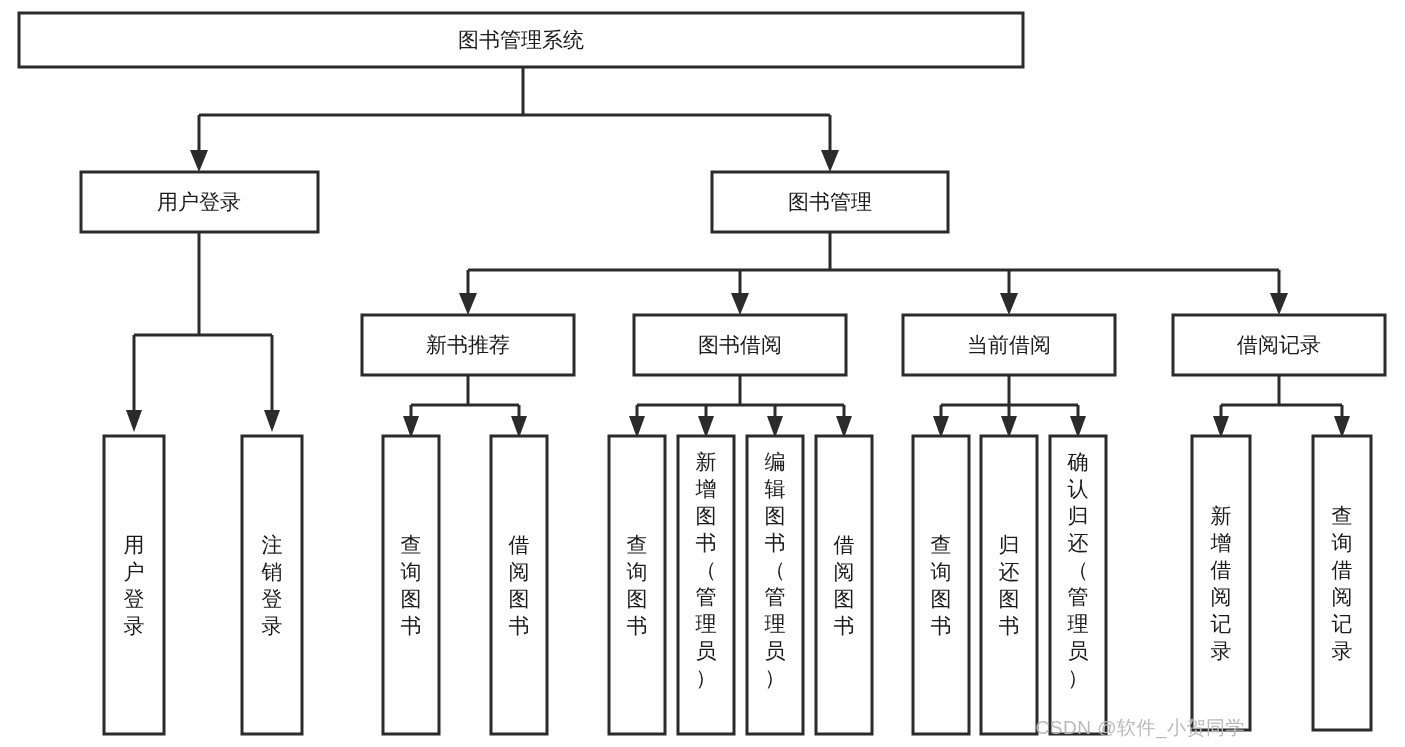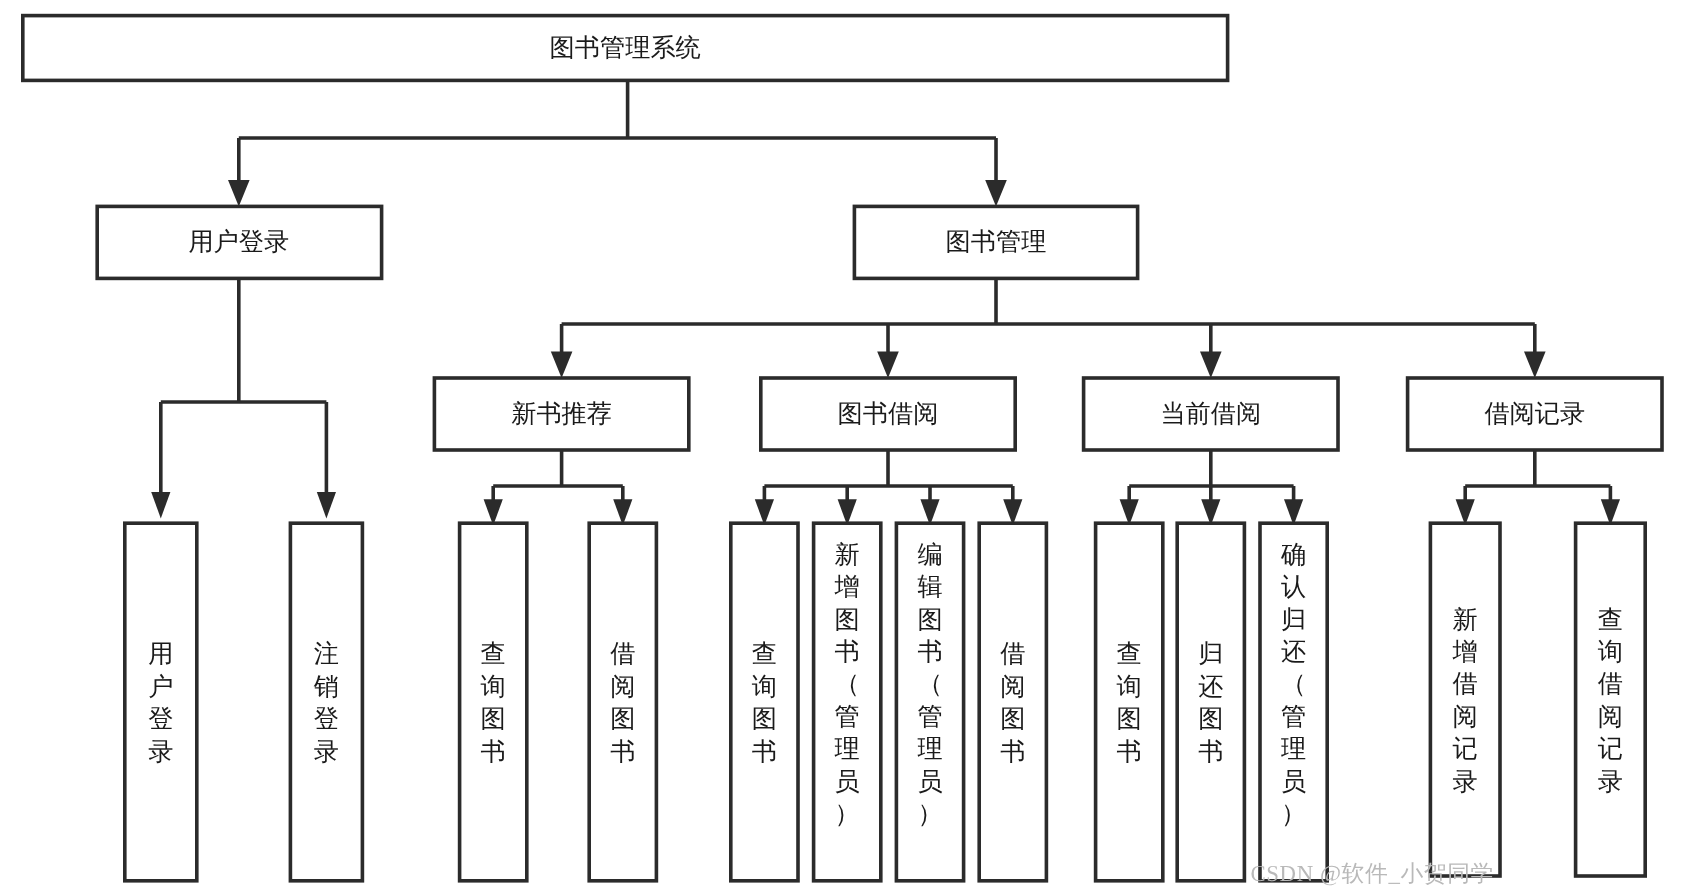--- a/index.html
+++ b/index.html
@@ -51,21 +51,21 @@
   .node-label-v {
     font-family: "Liberation Sans", "DejaVu Sans", sans-serif;
     font-size: 21px;
     fill: #1a1a1a;
     text-anchor: middle;
   }
   .watermark {
     position: absolute;
     right: 8px;
     bottom: 6px;
-    font-family: Liberation Serif, serif;
+    font-family: Liberation Sans, sans-serif;
     font-size: 19px;
     color: #b9b9b9;
     white-space: nowrap;
     pointer-events: none;
     letter-spacing: 0.5px;
     text-align: center;
   }
 </style>
 </head>
 <body>

